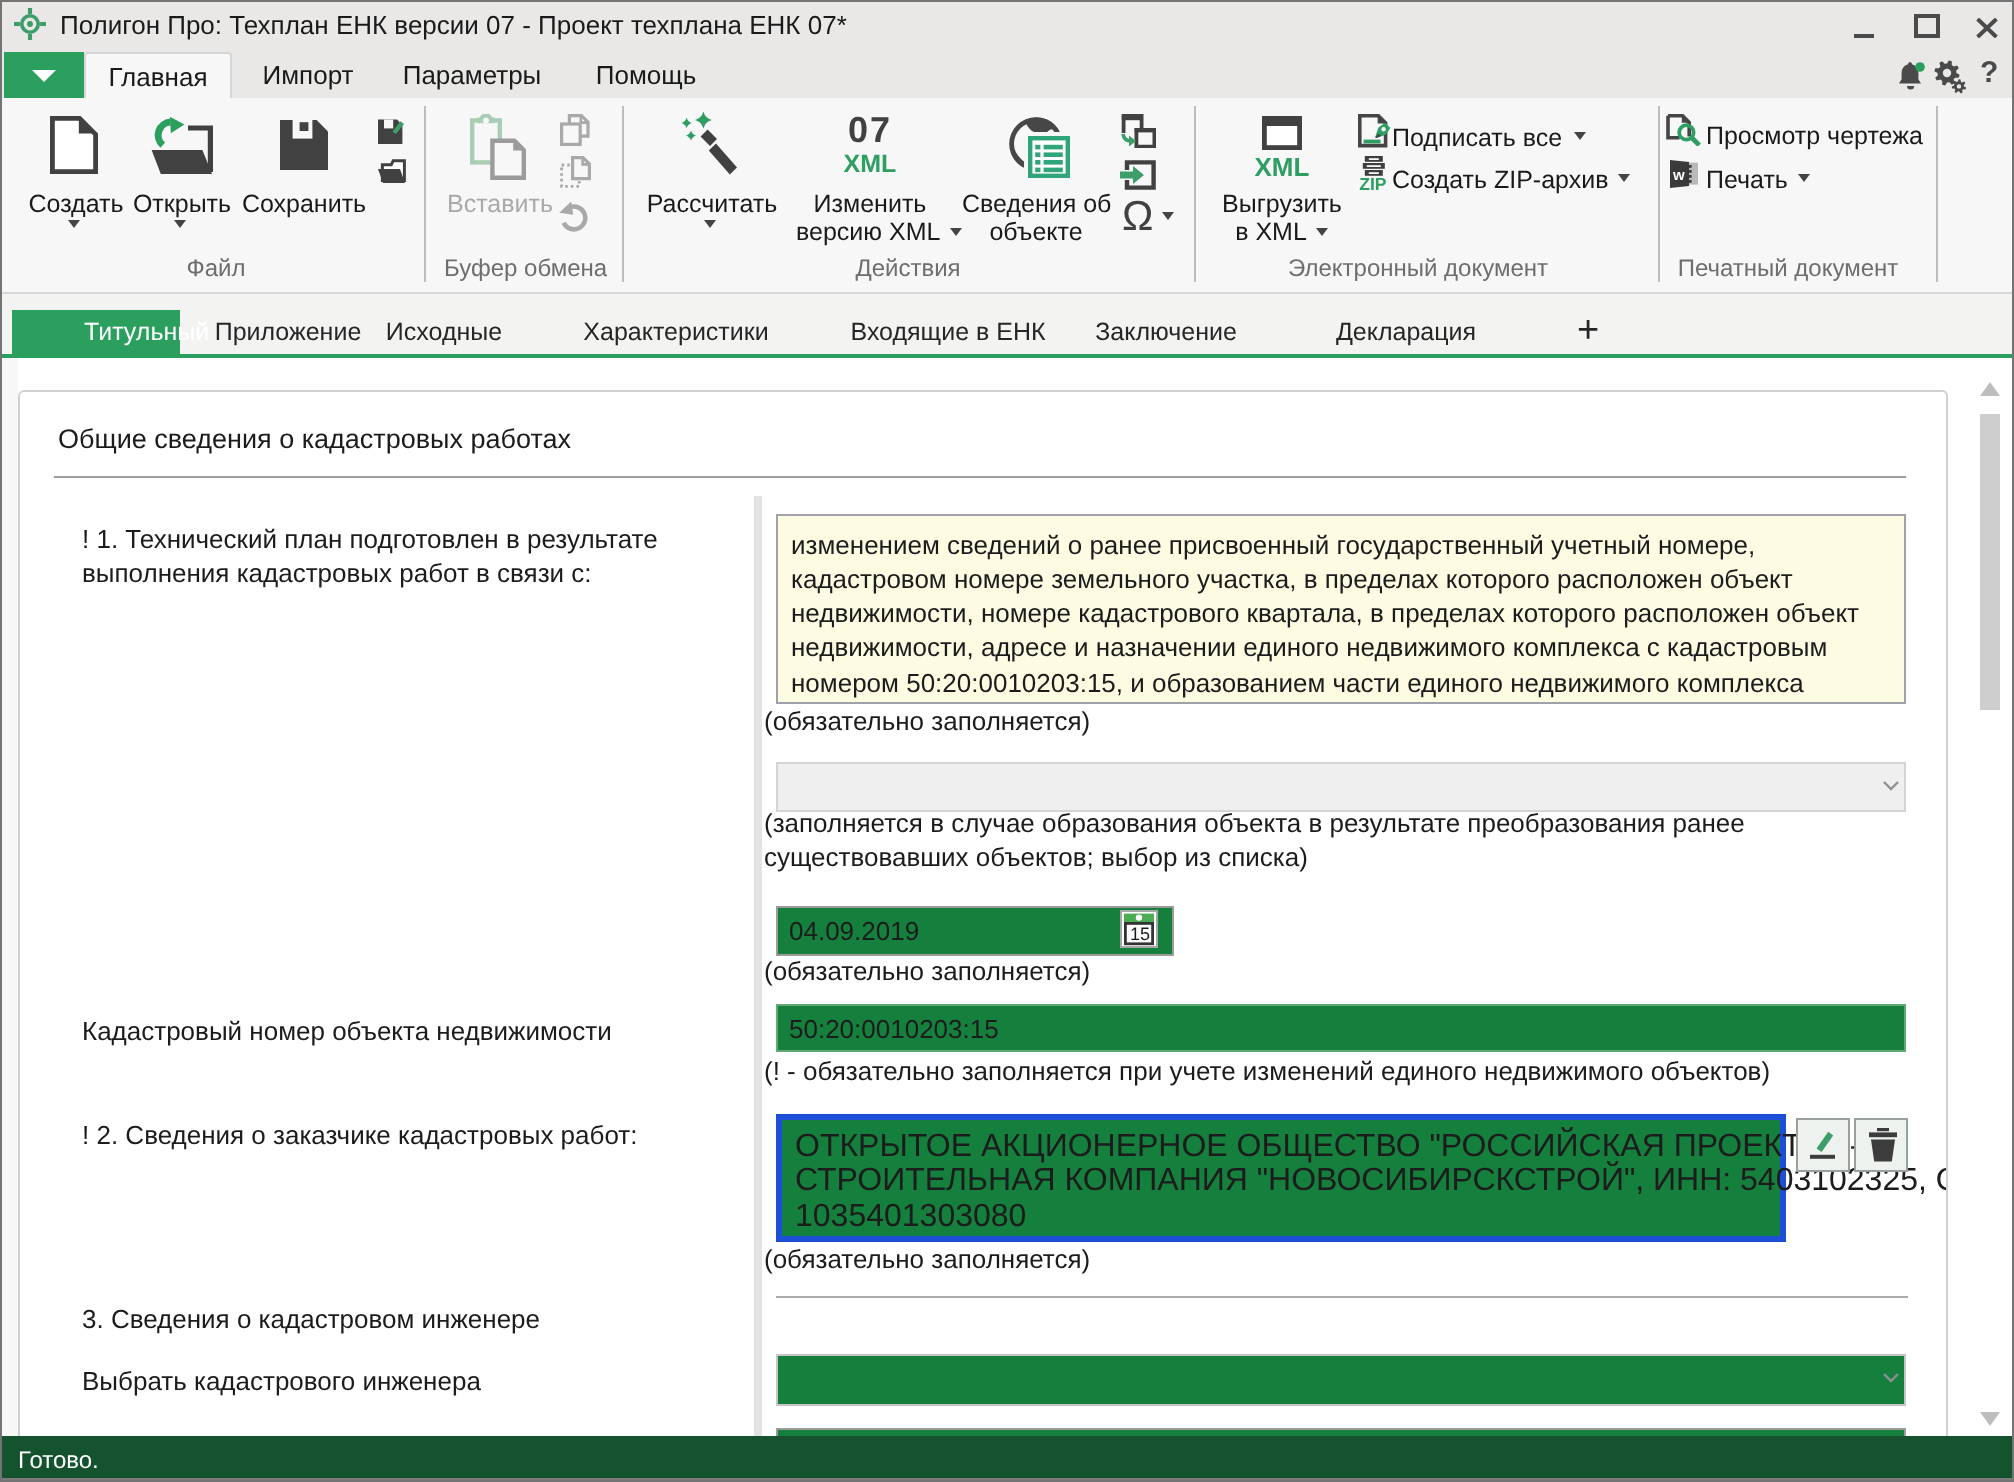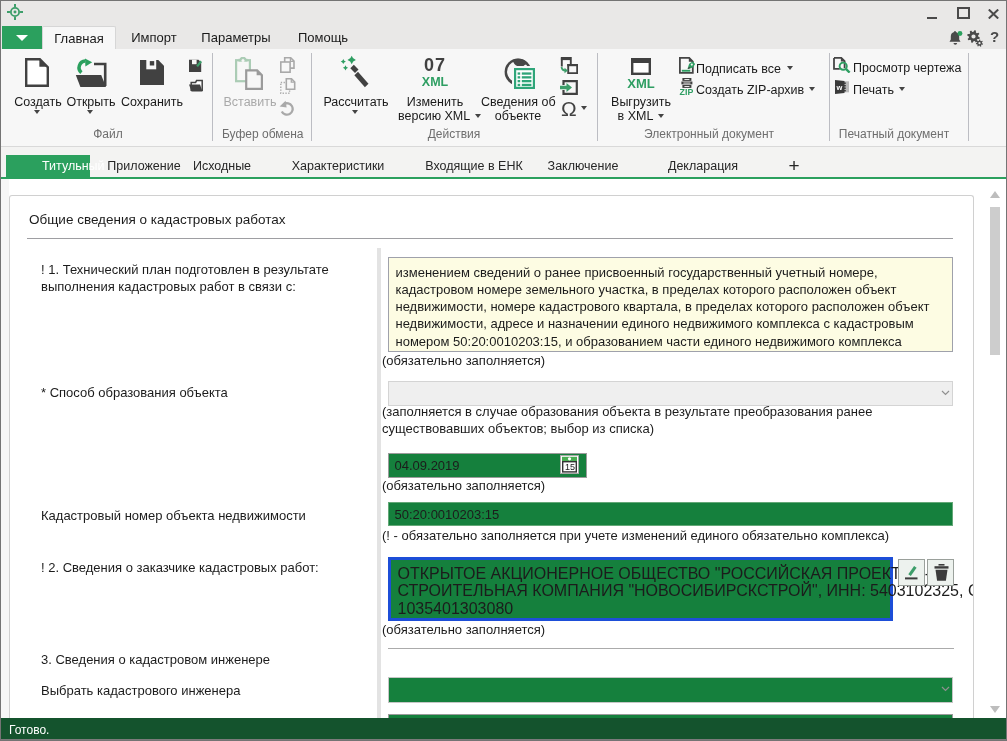--- a/index.html
+++ b/index.html
@@ -47,20 +47,21 @@
 
   <div id="titlebar">
     <svg class="abs" style="left:6px;top:3px" width="16" height="16" viewBox="0 0 14 14">
       <circle cx="7" cy="7" r="3.6" fill="none" stroke="#3d9e6a" stroke-width="1.6"></circle>
       <circle cx="7" cy="7" r="1.3" fill="#3d9e6a"></circle>
       <line x1="7" y1="0" x2="7" y2="2.6" stroke="#3d9e6a" stroke-width="1.8"></line>
       <line x1="7" y1="11.4" x2="7" y2="14" stroke="#3d9e6a" stroke-width="1.8"></line>
       <line x1="0" y1="7" x2="2.6" y2="7" stroke="#3d9e6a" stroke-width="1.8"></line>
       <line x1="11.4" y1="7" x2="14" y2="7" stroke="#3d9e6a" stroke-width="1.8"></line>
     </svg>
+    <div id="title-text">Полигон Про: Техплан ЕНК версии 07 - Проект техплана ЕНК 07*</div>
     <div class="winbtn" style="left:926px;top:15.5px;width:10px;height:2px;background:#4a4a4a"></div>
     <svg class="abs" style="left:956px;top:6px" width="13" height="12" viewBox="0 0 13 12">
         <rect x="1" y="1" width="11" height="10" fill="none" stroke="#4a4a4a" stroke-width="2"></rect>
       </svg>
     <svg class="abs" style="left:987px;top:8px" width="11" height="10" viewBox="0 0 11 10">
         <path d="M0.8,0.5 L10.2,9.5 M10.2,0.5 L0.8,9.5" stroke="#4a4a4a" stroke-width="2"></path>
       </svg>
   </div>
 
   <div id="menurow">
@@ -283,40 +284,39 @@
     <div class="abs" style="left:0;top:0;width:8px;height:540px;background:#f7f7f7;"></div>
     <div id="panel">
       <div class="abs" style="left:19px;top:16px;font-size:13.5px;color:#1c1c1c;">Общие сведения о кадастровых работах</div>
       <div class="abs" style="left:17px;top:42px;width:926px;height:1px;background:#9e9ea2;"></div>
       <div class="abs" style="left:367px;top:52px;width:4px;height:472px;background:#e3e3e3;"></div>
 
       <div class="lbl" style="left:31px;top:65px;width:330px;line-height:17px;">! 1. Технический план подготовлен в результате выполнения кадастровых работ в связи с:</div>
       <div class="field" style="left:377.5px;top:61px;width:565.5px;height:94.5px;background:#fdfce3;border:1px solid #9fa1ab;padding:5.5px 8px 0 7px;font-size:13px;line-height:17.3px;color:#1c1c1c;white-space:nowrap;">изменением сведений о ранее присвоенный государственный учетный номере,<br>кадастровом номере земельного участка, в пределах которого расположен объект<br>недвижимости, номере кадастрового квартала, в пределах которого расположен объект<br>недвижимости, адресе и назначении единого недвижимого комплекса с кадастровым<br>номером 50:20:0010203:15, и образованием части единого недвижимого комплекса</div>
       <div class="note" style="left:372px;top:156px;">(обязательно заполняется)</div>
 
-      <div class="lbl" style="left:31px;top:188px;">* Способ образования объекта</div>
       <div class="field" style="left:377.5px;top:185px;width:565.5px;height:24.5px;background:#efefef;border:1px solid #d4d4d4;"></div>
       <svg class="abs" style="left:931px;top:193.5px" width="9" height="6" viewBox="0 0 9 6">
           <path d="M1,1 L4.5,4.5 L8,1" fill="none" stroke="#909090" stroke-width="1.2"></path>
         </svg>
       <div class="note" style="left:372px;top:207px;width:560px;">(заполняется в случае образования объекта в результате преобразования ранее существовавших объектов; выбор из списка)</div>
 
       <div class="field" style="left:377.5px;top:257px;width:199.5px;height:24.5px;border:1px solid #9b9b9b;font-size:13px;color:#1c1c1c;line-height:23px;padding-left:6px;">04.09.2019</div>
       <svg class="abs" style="left:550px;top:258.5px" width="19" height="19" viewBox="0 0 19 19">
         <rect x="0.5" y="0.5" width="18" height="18" fill="#fff" stroke="#a7a7a7" stroke-width="1"></rect>
         <rect x="2" y="1.8" width="15" height="4.2" fill="#4aad52"></rect>
         <circle cx="9.5" cy="3.8" r="1.6" fill="#fff"></circle>
         <rect x="2.7" y="6.7" width="13.6" height="10.2" fill="#fdfdfd" stroke="#333" stroke-width="1.4"></rect>
         <text x="5" y="15.2" font-family="Liberation Sans, sans-serif" font-size="9" fill="#1a1a1a">15</text>
       </svg>
       <div class="note" style="left:372px;top:281px;">(обязательно заполняется)</div>
 
       <div class="lbl" style="left:31px;top:311px;">Кадастровый номер объекта недвижимости</div>
       <div class="field" style="left:377.5px;top:305.5px;width:565.5px;height:24.5px;border:1px solid #63a877;font-size:13px;color:#1c1c1c;line-height:23px;padding-left:6px;">50:20:0010203:15</div>
-      <div class="note" style="left:372px;top:331px;">(! - обязательно заполняется при учете изменений единого обязательно комплекса)</div>
+      <div class="note" style="left:372px;top:331px;">(! - обязательно заполняется при учете изменений единого недвижимого объектов)</div>
 
       <div class="lbl" style="left:31px;top:363px;">! 2. Сведения о заказчике кадастровых работ:</div>
       <div class="field" style="left:377.5px;top:361px;width:505.5px;height:63.5px;border:3px solid #1d4ed8;padding:4.5px 8px 0 7px;font-size:16px;line-height:17.6px;color:#1c1c1c;white-space:nowrap;">ОТКРЫТОЕ АКЦИОНЕРНОЕ ОБЩЕСТВО "РОССИЙСКАЯ ПРОЕКТНО-<br>СТРОИТЕЛЬНАЯ КОМПАНИЯ "НОВОСИБИРСКСТРОЙ", ИНН: 5403102325, ОГРН:<br>1035401303080</div>
       <div class="field" style="left:888px;top:362.5px;width:27px;height:27px;background:#edf2ee;border:1px solid #9aa09b;">
         <svg style="position:absolute;left:5px;top:5px" width="16" height="16" viewBox="0 0 16 16">
           <rect x="1" y="12.4" width="12.5" height="2" fill="#3c3c3c"></rect>
           <path d="M4.3,10.9 L10.1,2.6 L12.6,4.4 L6.8,12.7 z" fill="#3d9e6a" transform="translate(0,-1.7)"></path>
         </svg>
       </div>
       <div class="field" style="left:917px;top:362.5px;width:27px;height:27px;background:#edf2ee;border:1px solid #9aa09b;">

